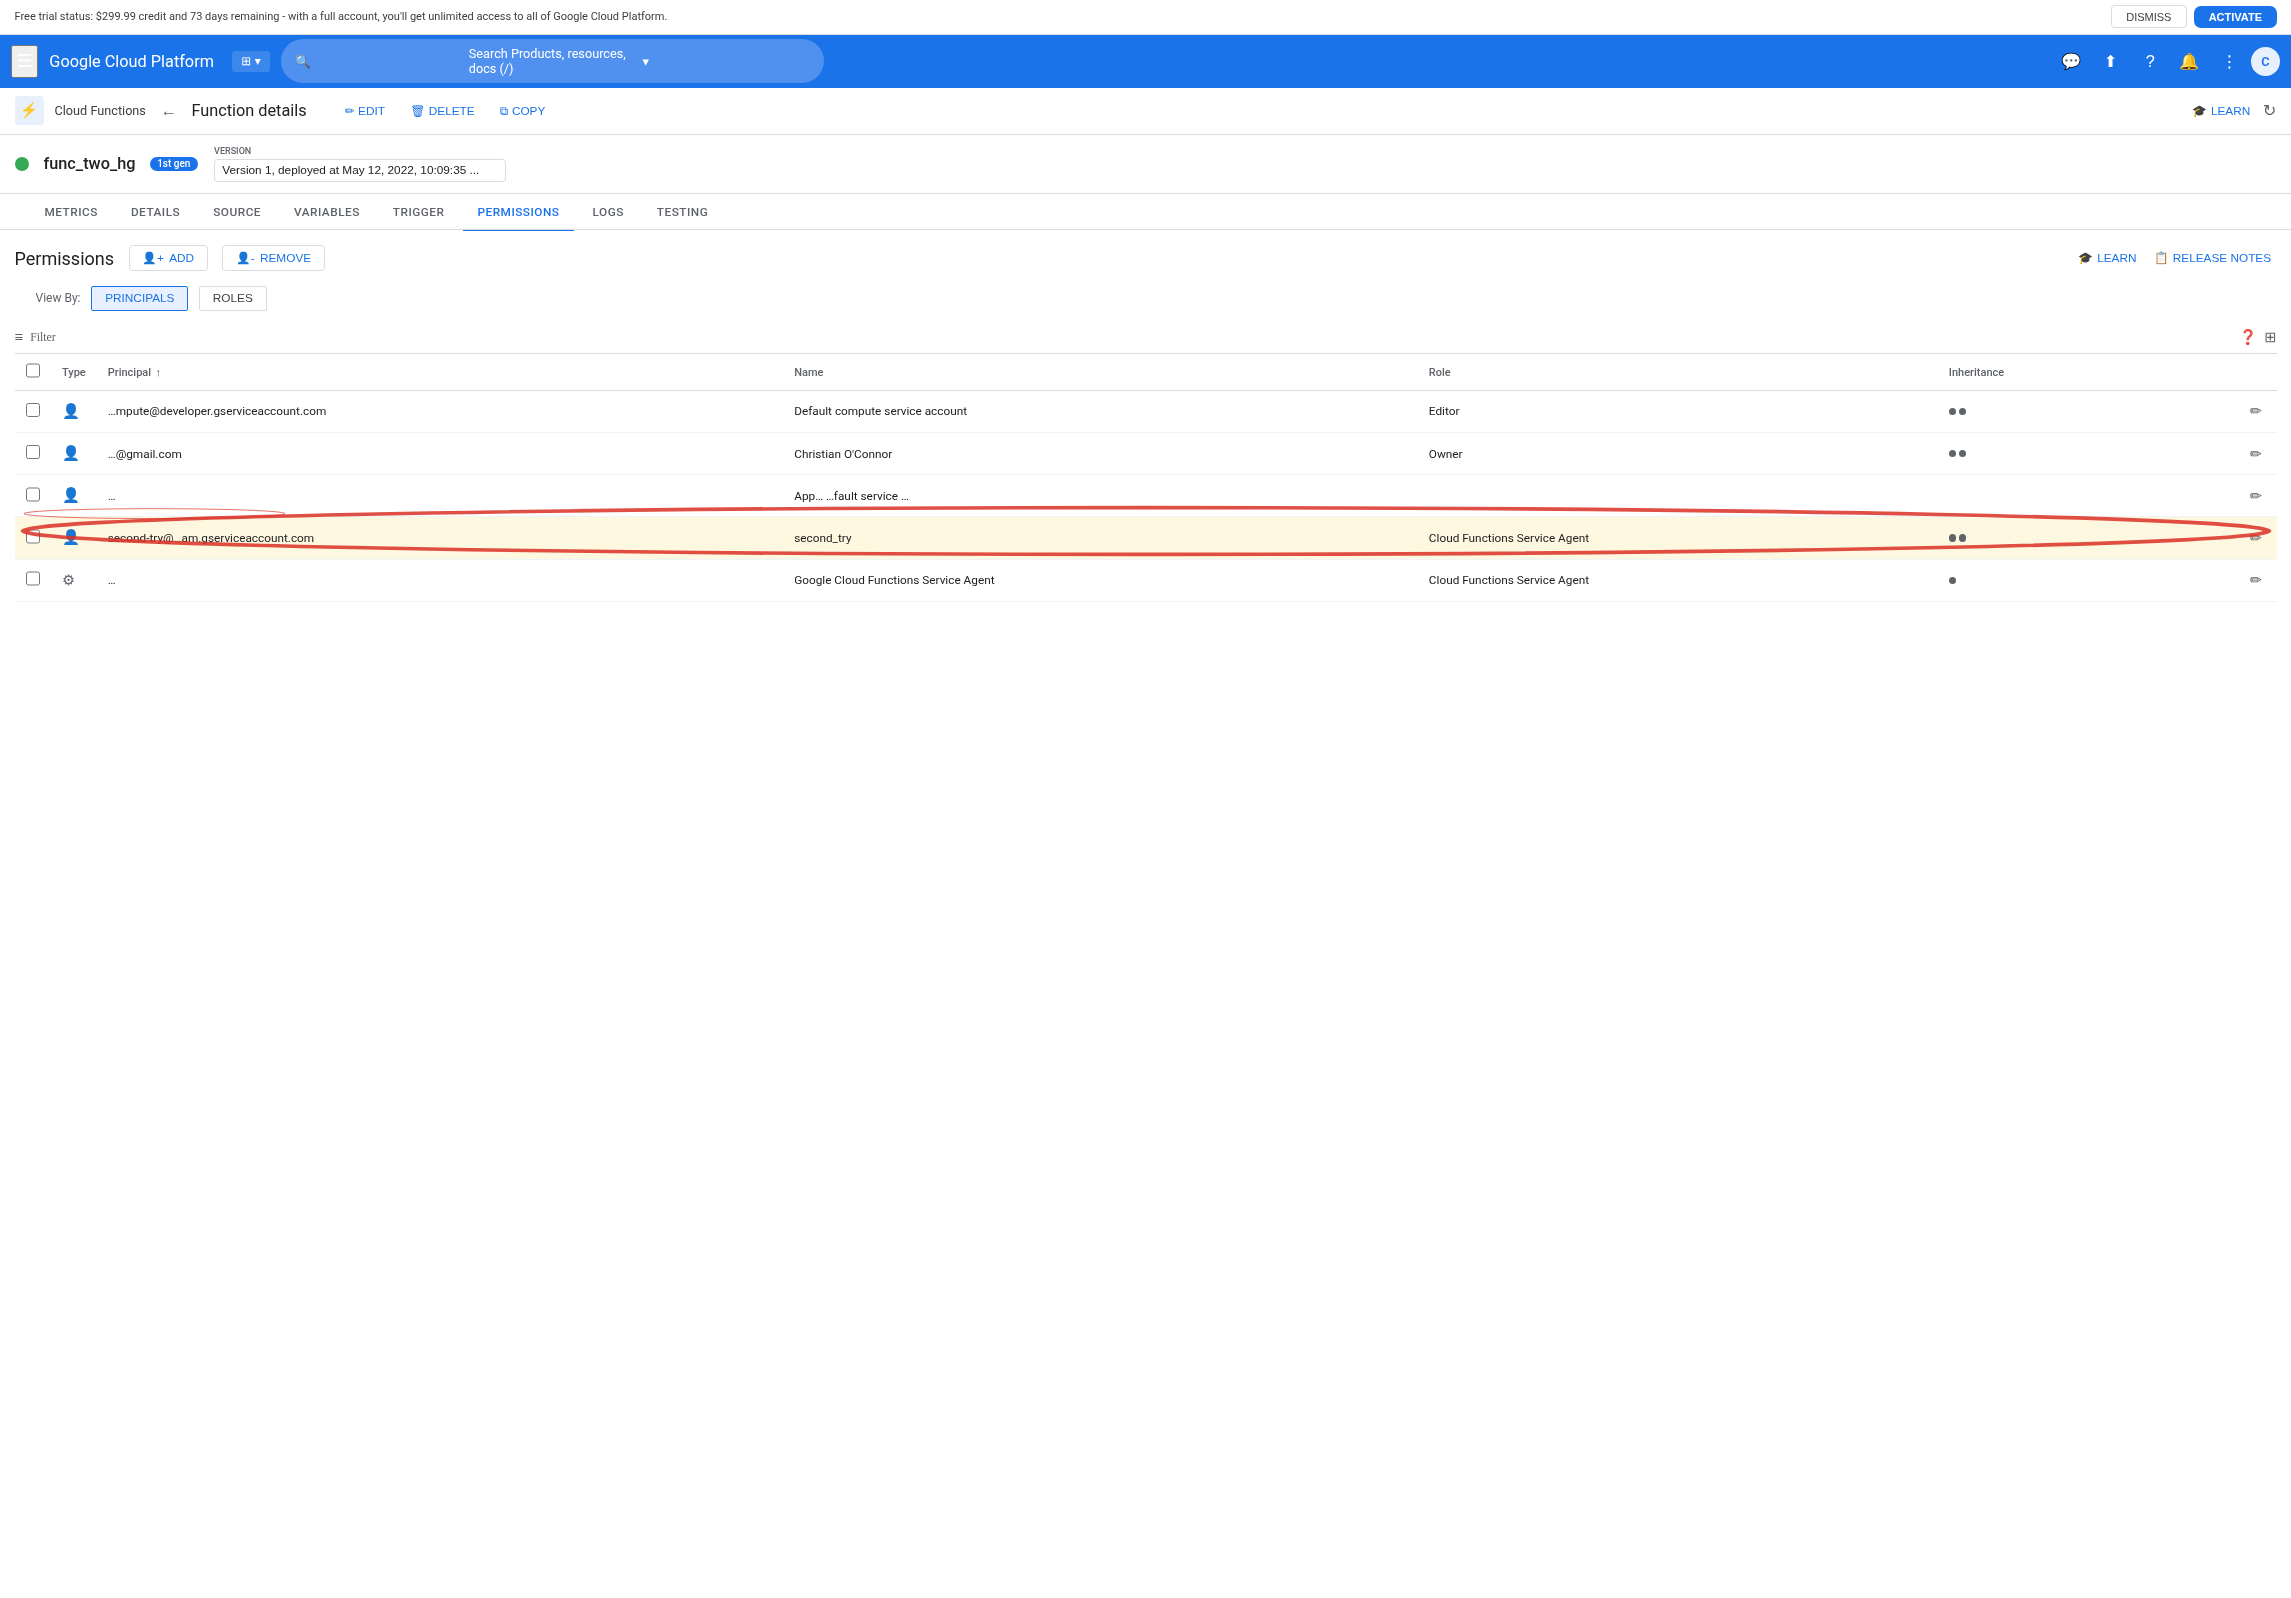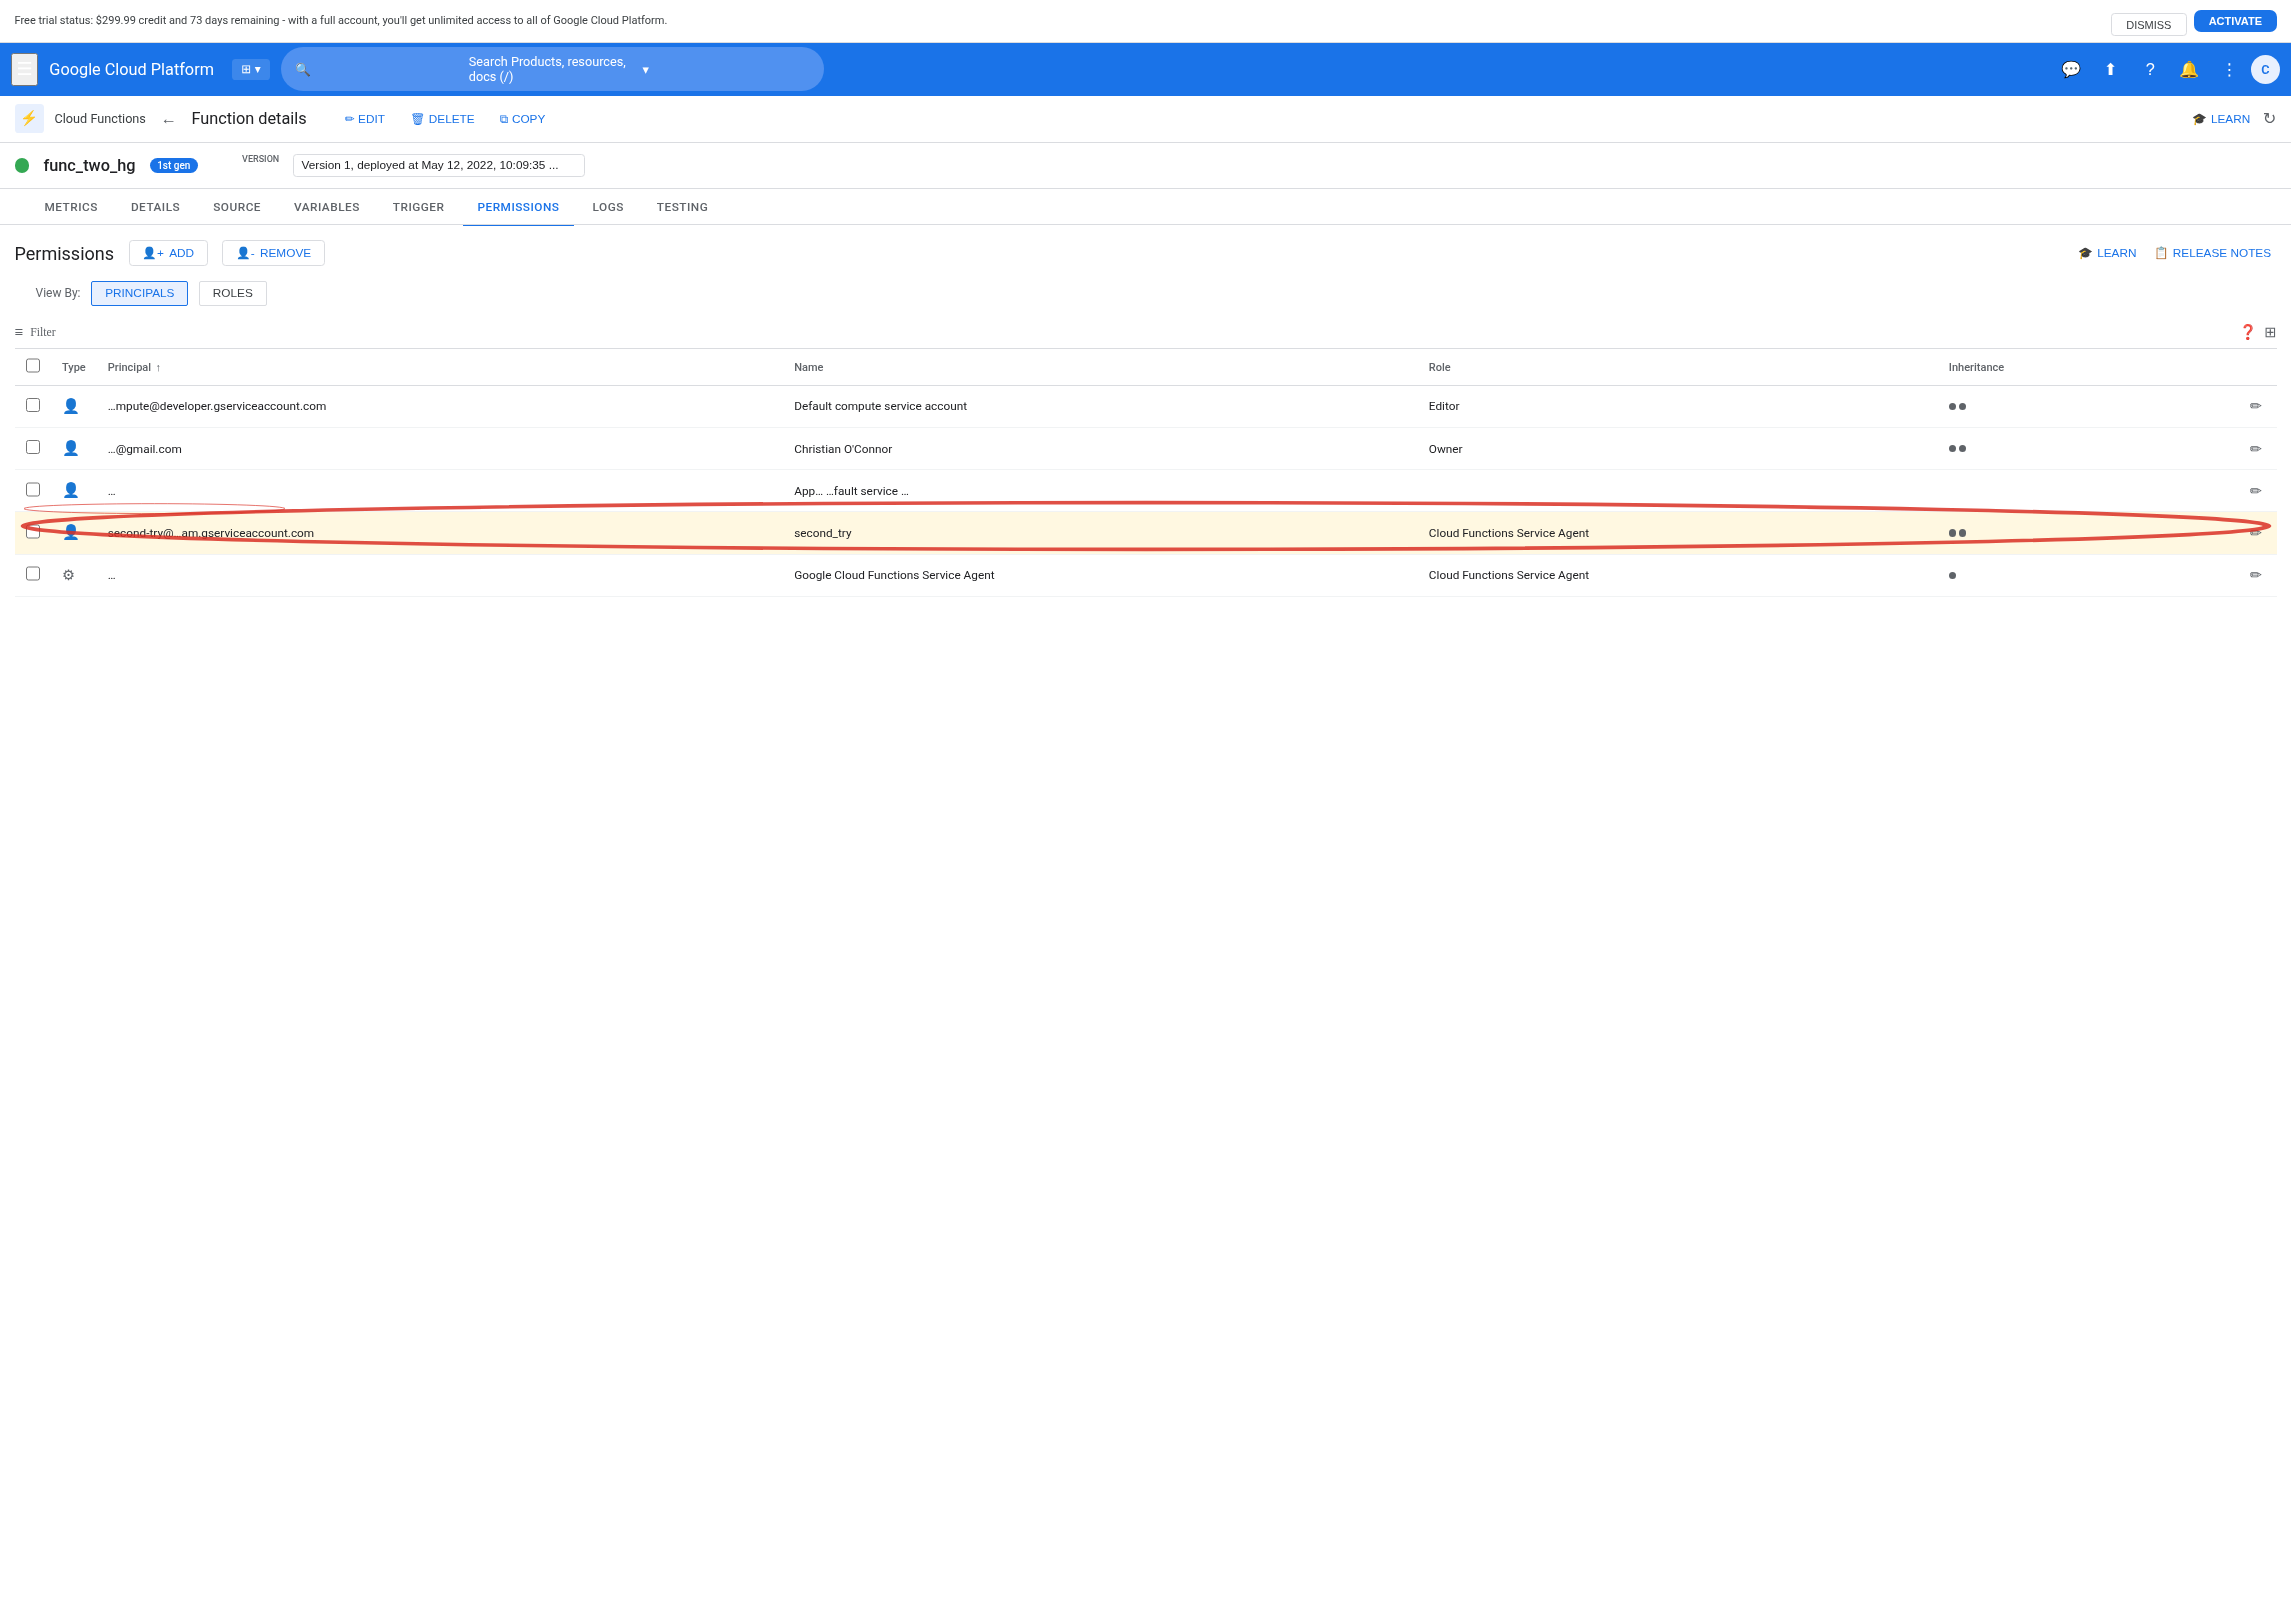--- a/index.html
+++ b/index.html
@@ -20,21 +20,20 @@
     .top-banner-actions { display: flex; gap: 7.2px; align-items: center; }
     .btn-dismiss {
       background: #fff;
       border: 0.9px solid #dadce0;
       padding: 4.5px 14.5px;
       border-radius: 3.6px;
       font-size: 11px;
       cursor: pointer;
       color: #3c4043;
       font-weight: 500;
-      margin-top: 8px;
     }
     .btn-activate {
       background: #1a73e8;
       border: none;
       padding: 5.4px 14.5px;
       border-radius: 7px;
       font-size: 11px;
       cursor: pointer;
       color: #fff;
       font-weight: 600;
@@ -131,21 +130,21 @@
       padding: 11px 14.5px;
       border-bottom: 0.9px solid #dadce0;
       gap: 14.5px;
     }
     .status-dot { width: 14.5px; height: 14.5px; background: #34a853; border-radius: 50%; }
     .func-name { font-size: 16.3px; color: #202124; font-weight: 500; }
     .gen-badge {
       background: #1a73e8; color: #fff; font-size: 10px;
       padding: 1.8px 7.2px; border-radius: 11px; font-weight: 500;
     }
-    .version-group { margin-left: 30px; display: flex; flex-direction: row; gap: 14px; }
+    .version-group { margin-left: 2px; display: flex; flex-direction: column; gap: 3px; }
     .version-label { font-size: 9px; color: #5f6368; font-weight: 500; text-transform: uppercase; }
     .version-select {
       border: 0.9px solid #dadce0; border-radius: 3.6px;
       padding: 3.6px 25px 3.6px 7.2px; font-size: 11.8px;
       color: #202124; background: #fff; cursor: pointer;
       appearance: none; min-width: 217px;
     }
 
     
     .tabs-bar {

